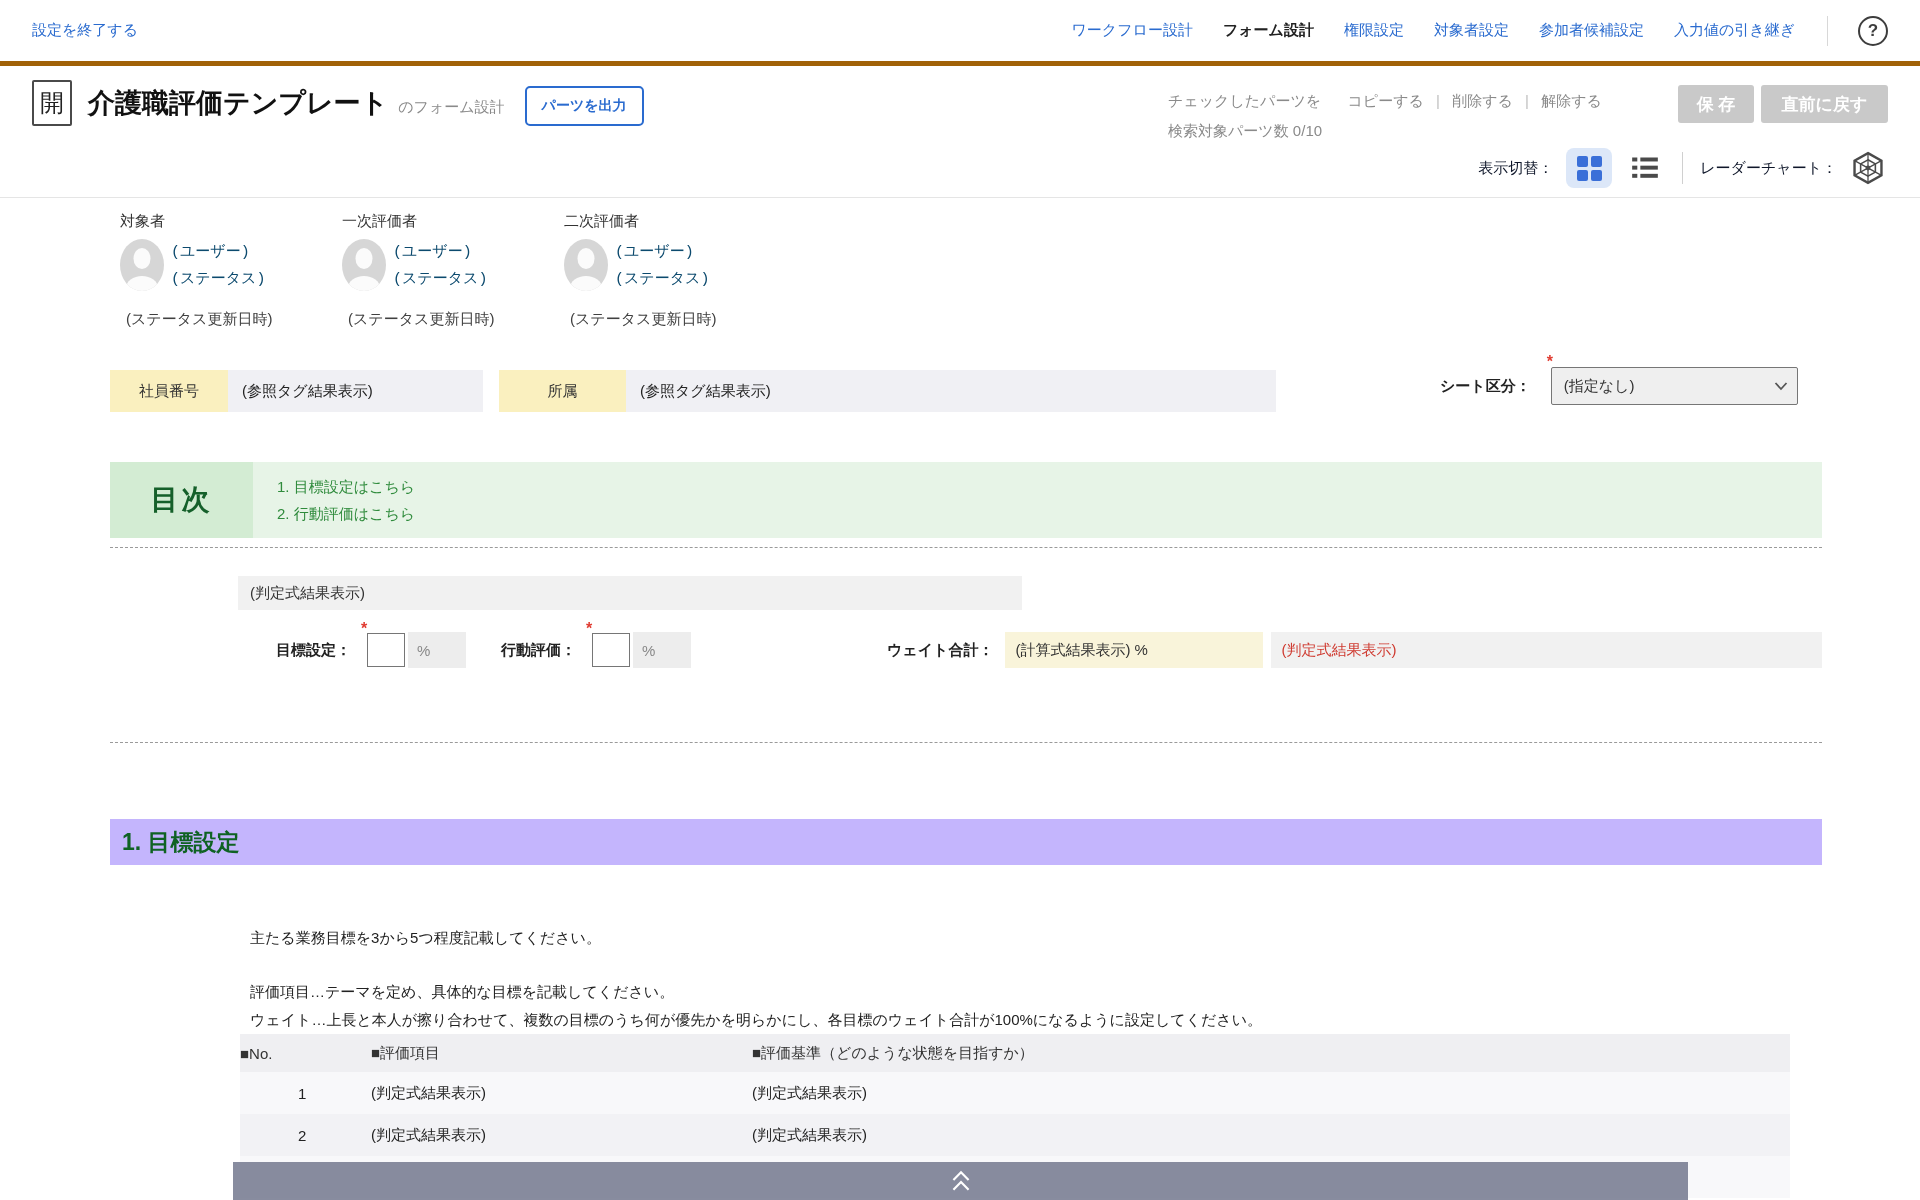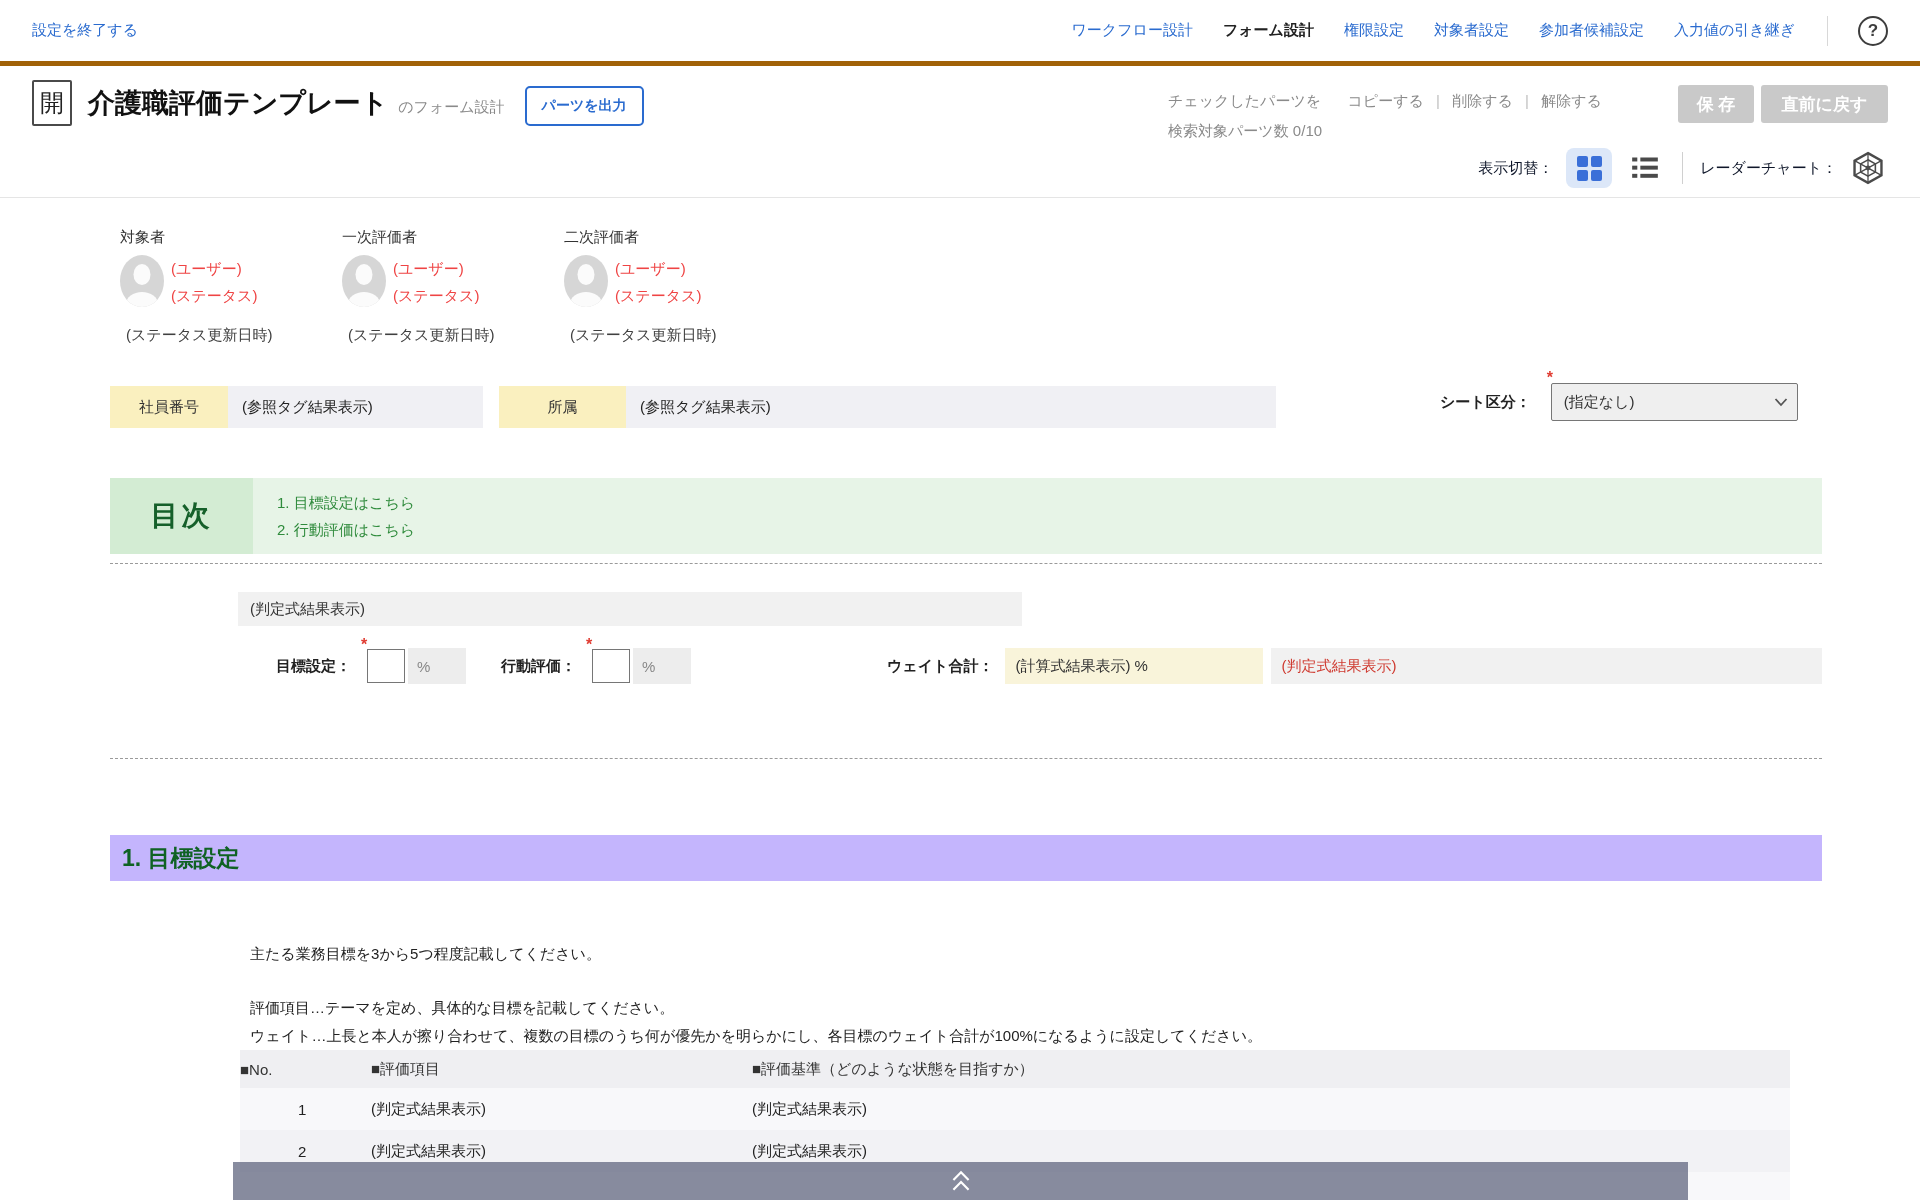--- a/index.html
+++ b/index.html
@@ -49,31 +49,31 @@
               display:flex; align-items:center; justify-content:center; cursor:pointer; }
   .grid-ic { display:grid; grid-template-columns:11px 11px; grid-template-rows:11px 11px; gap:3px; }
   .grid-ic i { background:#3a6fd8; border-radius:2px; }
   .list-btn { width:40px; height:40px; display:flex; align-items:center; justify-content:center;
               cursor:pointer; }
   .icons-divider { width:1px; height:32px; background:#d0d0d0; margin:0 4px; }
   .radar-btn { width:36px; height:36px; display:flex; align-items:center; justify-content:center;
                cursor:pointer; }
 
   
-  .participants { display:flex; margin:30px 0 0 120px; }
+  .participants { display:flex; margin:14px 0 0 120px; }
   .participant { width:222px; }
   .p-role { font-size:15px; color:#333; margin-bottom:8px; }
   .p-main { display:flex; }
   .avatar { width:44px; height:52px; border-radius:50%; background:#d6d6d6;
             position:relative; overflow:hidden; flex:0 0 44px; margin-right:7px; }
   .avatar::before { content:""; position:absolute; top:9px; left:50%; transform:translateX(-50%);
                     width:17px; height:21px; border-radius:50%; background:#fbfbfb; }
   .avatar::after { content:""; position:absolute; bottom:-9px; left:50%; transform:translateX(-50%);
                    width:32px; height:24px; border-radius:50%; background:#fbfbfb; }
-  .p-user,.p-status { font-size:15px; line-height:27px; color:#ef4444; }
+  .p-user,.p-status { font-size:15px; line-height:27px; color:#0c4a6e;font-family:Liberation Mono, monospace; }
   .p-updated { font-size:15px; color:#404040; margin-top:17px; padding-left:6px; }
 
   
   .fields-row { position:relative; margin:41px 0 0 110px; height:42px; display:flex; }
   .field-label { background:#faf0bf; display:flex; align-items:center; justify-content:center;
                  color:#333; }
   .fl-1 { width:118px; } .fl-2 { width:127px; }
   .field-value { background:#f0f0f4; display:flex; align-items:center; padding-left:14px; color:#222; }
   .fv-1 { width:255px; margin-right:16px; } .fv-2 { width:650px; }
   .sheet-group { position:absolute; left:1330px; top:-3px; display:flex; align-items:center; }

